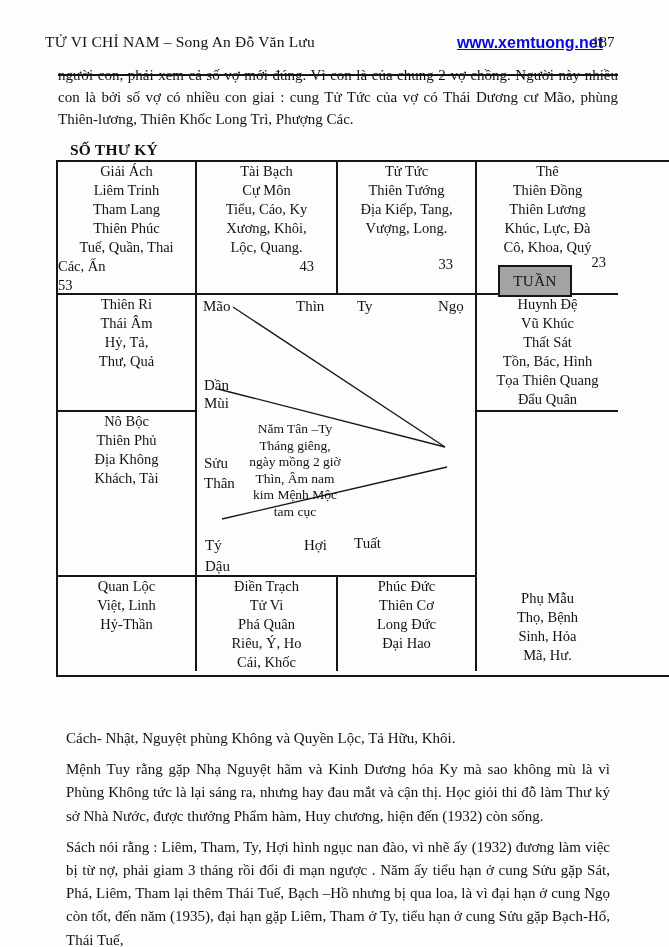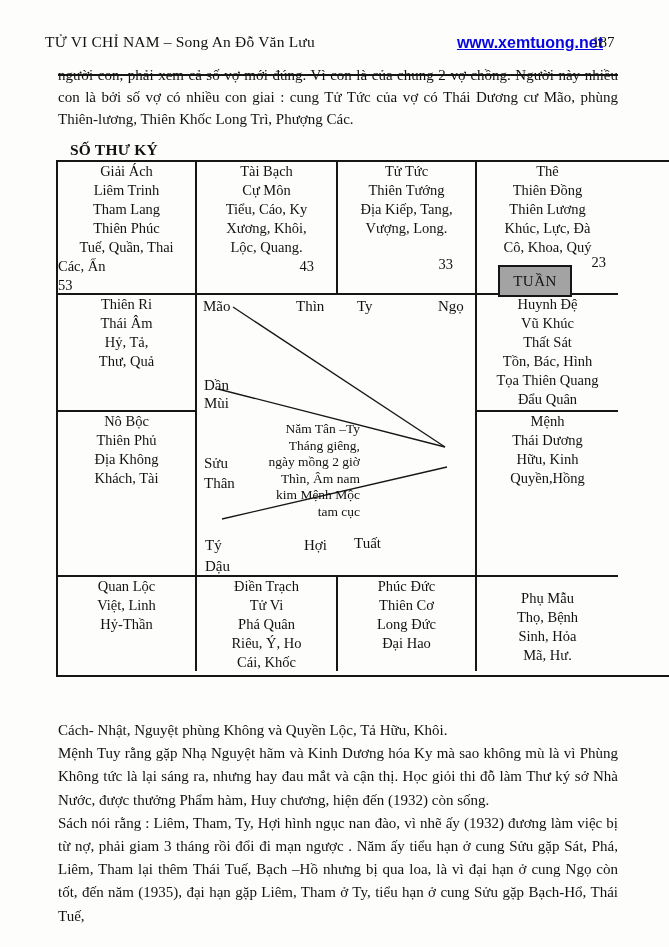--- a/index.html
+++ b/index.html
@@ -49,34 +49,34 @@
   .c-menh .pre{padding-top:55px;}
   .c-quanloc .pre{padding-top:17px;}
   .c-dientrach .pre{padding-top:8px;}
   .c-phucduc .pre{padding-top:7px;}
   .c-phumau .pre{padding-top:7px;}
   
   .center-cell{grid-row:2/4;grid-column:2/4;text-align:left;}
   .branch{position:absolute;font-size:15px;line-height:17px;white-space:nowrap;}
   .birth{
     position:absolute;left:33px;top:126px;width:130px;
-    font-size:13.5px;line-height:16.5px;white-space:pre-line;text-align:right;
+    font-size:13.5px;line-height:16.5px;white-space:pre-line;text-align:center;
   }
   .lines-svg{position:absolute;left:0;top:0;width:100%;height:100%;}
   .lines-svg line{stroke:#161616;stroke-width:1.3;}
   
   .tuan-box{
     position:absolute;left:440px;top:103px;width:74px;height:32px;z-index:3;
     border:2px solid #161616;background:#a3a3a3;box-sizing:border-box;
     display:flex;align-items:center;justify-content:center;
     font-size:15px;letter-spacing:.5px;
   }
   
   .footer{position:absolute;left:58px;top:719px;width:560px;font-size:15px;line-height:23.2px;text-align:justify;}
-  .footer p{margin:0;}
+  .footer p{margin:8px;}
 </style>
 </head>
 <body>
 
 <div class="hdr-title">TỬ VI CHỈ NAM – Song An Đỗ Văn Lưu</div>
 <a class="hdr-link" href="#">www.xemtuong.net</a>
 <div class="hdr-page">187</div>
 <div class="hdr-rule"></div>
 
 <div class="intro">người con, phải xem cả số vợ mới đúng. Vì con là của chung 2 vợ chồng.  Người này nhiều con là bởi số vợ có nhiều con giai : cung Tử Tức của vợ có Thái Dương cư Mão, phùng Thiên-lương, Thiên Khốc Long Trì, Phượng Các.</div>
@@ -162,26 +162,20 @@
 Đẩu Quân</span>
   </div>
 
   <div class="cell c-noboc" style="grid-area:3/1;">
     <span class="pre">Nô Bộc
 Thiên Phủ
 Địa Không
 Khách, Tài</span>
   </div>
 
-  <div class="cell c-menh last-col" style="grid-area:3/4;">
-    <span class="pre">Mệnh
-Thái Dương
-Hữu, Kinh
-Quyền,Hồng</span>
-  </div>
 
   <div class="cell c-quanloc last-row" style="grid-area:4/1;">
     <span class="pre">Quan Lộc
 Việt, Linh
 Hỷ-Thần</span>
   </div>
 
   <div class="cell c-dientrach last-row" style="grid-area:4/2;">
     <span class="pre">Điền Trạch
 Tử Vi

